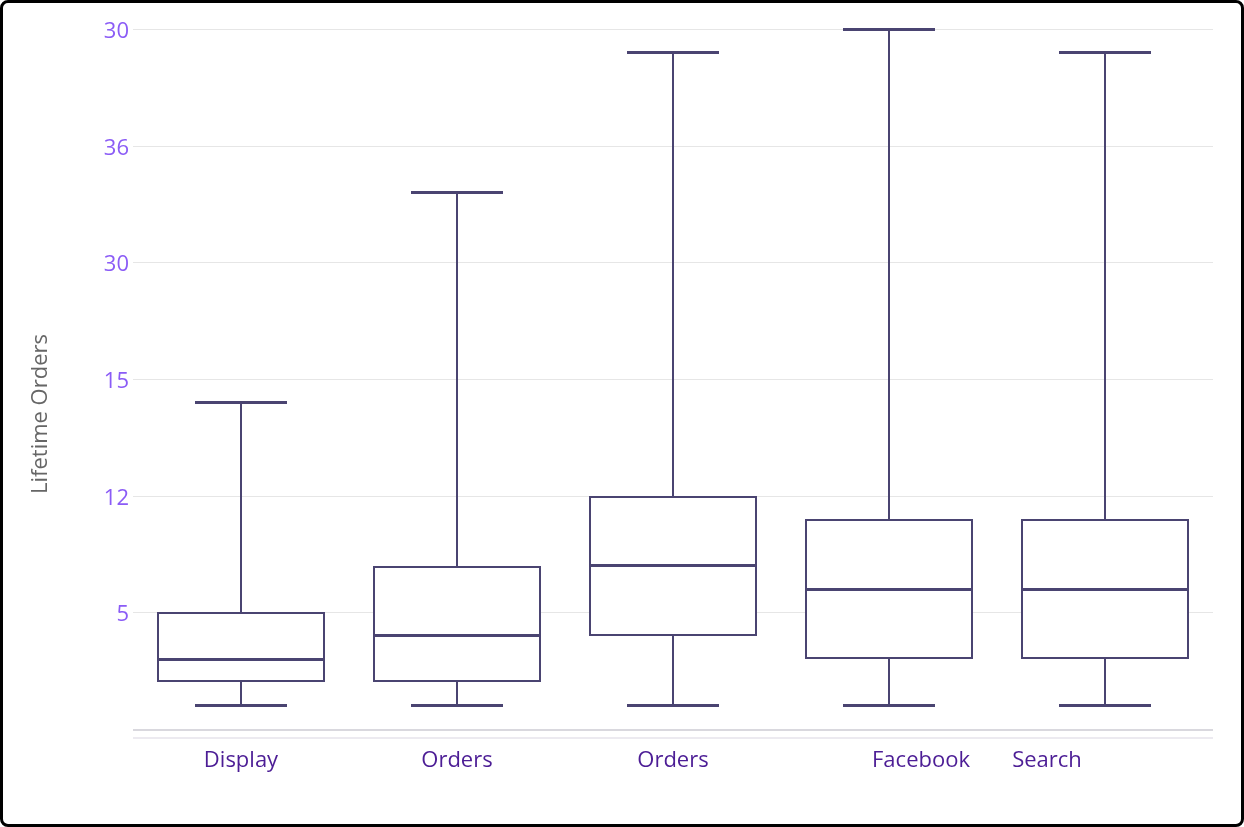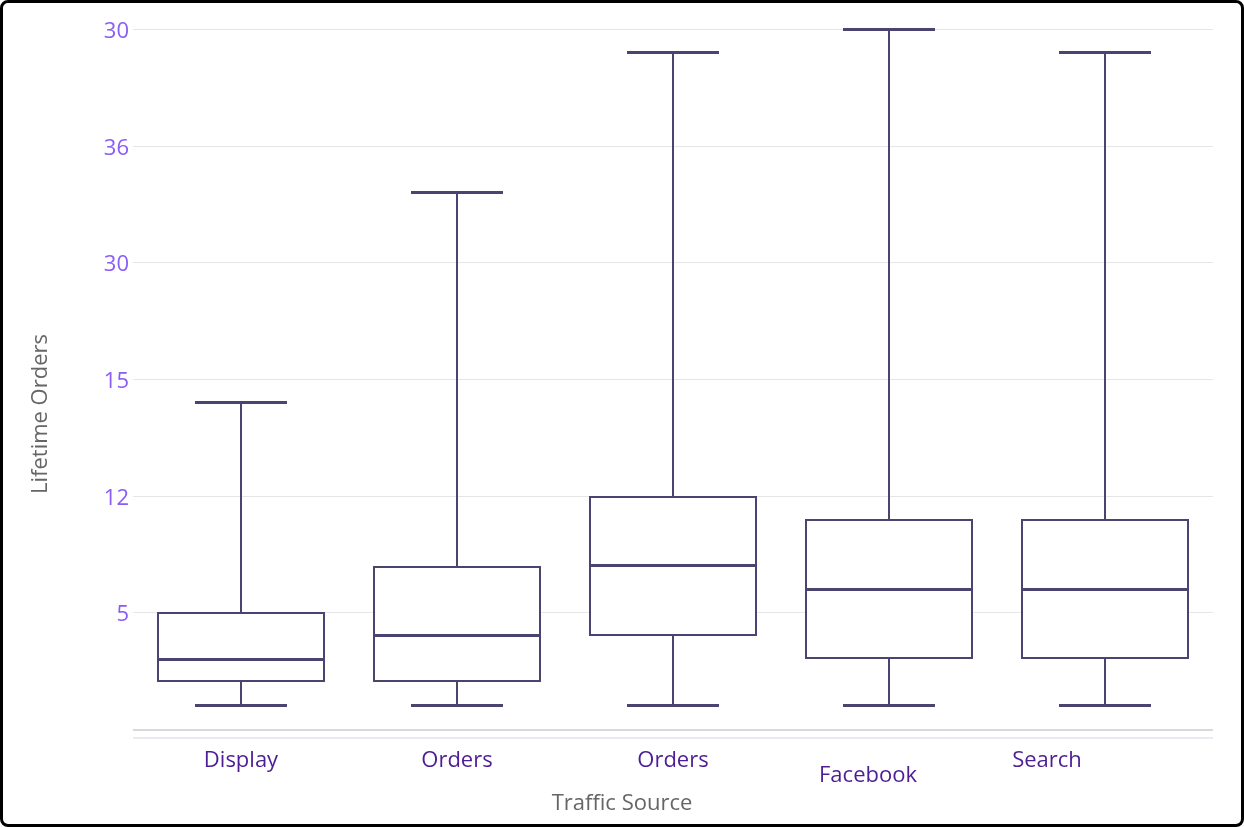--- a/index.html
+++ b/index.html
@@ -132,25 +132,24 @@
       <div class="cap" style="left: 709.668px; width: 92.664px; top: 675.167px;"></div>
       <div class="box" style="left: 671.76px; width: 168.48px; top: 490px; height: 140px;"></div>
       <div class="median" style="left: 671.76px; width: 168.48px; top: 558.5px;"></div>
       <div class="whisker-line" style="left: 970.75px; top: 23.3333px; height: 466.667px;"></div>
       <div class="whisker-line" style="left: 970.75px; top: 630px; height: 46.6667px;"></div>
       <div class="cap" style="left: 925.668px; width: 92.664px; top: 21.8333px;"></div>
       <div class="cap" style="left: 925.668px; width: 92.664px; top: 675.167px;"></div>
       <div class="box" style="left: 887.76px; width: 168.48px; top: 490px; height: 140px;"></div>
       <div class="median" style="left: 887.76px; width: 168.48px; top: 558.5px;"></div>
     </div>
-  <div class="x-axis-title">Traffic Source</div>
 <div class="y-tick-label" style="top: 609.333px;">5</div>
     <div class="y-tick-label" style="top: 492.667px;">12</div>
     <div class="y-tick-label" style="top: 376px;">15</div>
     <div class="y-tick-label" style="top: 259.333px;">30</div>
     <div class="y-tick-label" style="top: 142.667px;">36</div>
     <div class="y-tick-label" style="top: 26px;">30</div>
     <div class="x-tick-label" style="left: 238px;">Display</div>
     <div class="x-tick-label" style="left: 454px;">Orders</div>
     <div class="x-tick-label" style="left: 670px;">Orders</div>
-    <div class="x-tick-label" style="left: 865px; margin-top: 15px;">Facebook</div>
+    <div class="x-tick-label" style="left: 918px;">Facebook</div>
     <div class="x-tick-label" style="left: 1044px;">Search</div>
   </div>
 
 </body></html>

